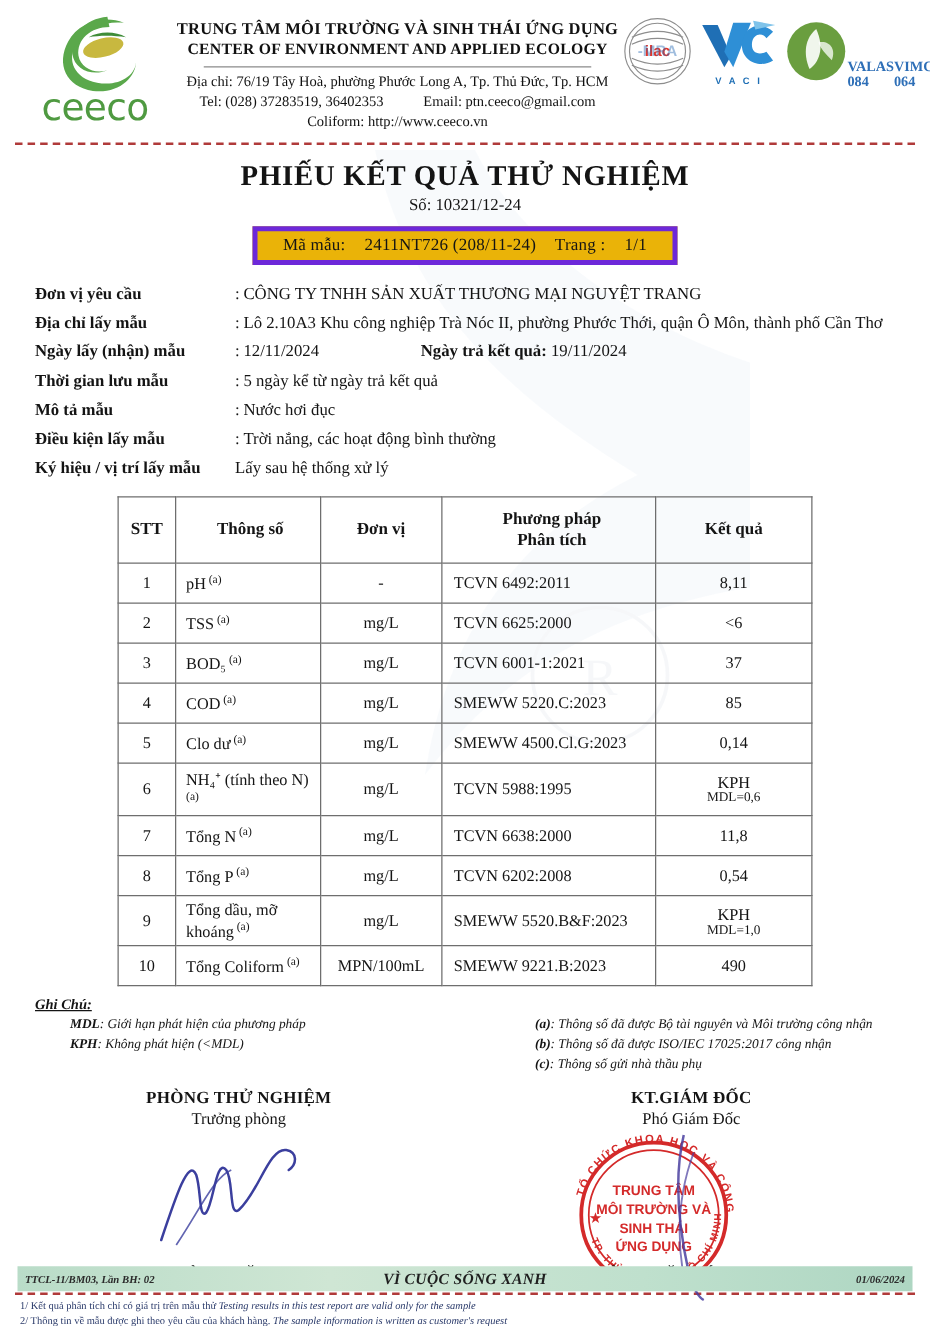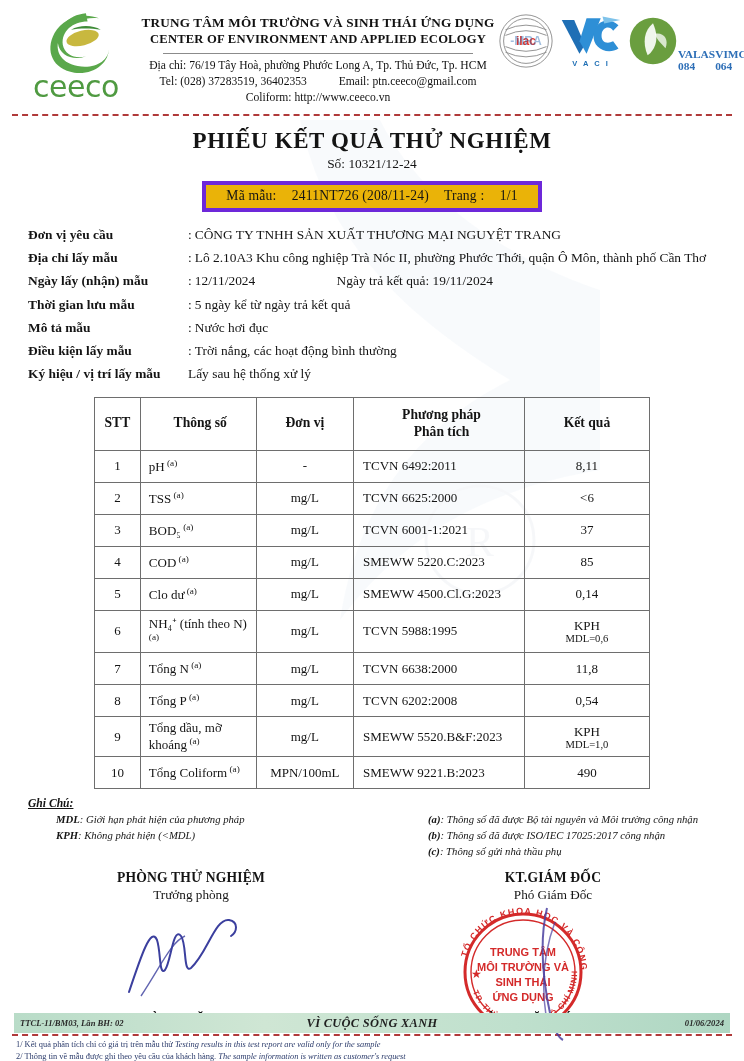--- a/index.html
+++ b/index.html
@@ -153,21 +153,21 @@
     margin-bottom: 5.5px;
     font-size: 13.4px;
     line-height: 1.32;
   }
   .info-label {
     flex: 0 0 160px;
     font-weight: bold;
   }
   .info-value { flex: 1 1 auto; }
   .info-value .colon { margin-right: 3px; }
-  .inline-strong { font-weight: normal; }
+  .inline-strong { font-weight: bold; }
   .second-date { margin-left: 78px; }
 
   
   .result-table {
     border-collapse: collapse;
     margin: 14px auto 0 auto;
     width: 556px;
     font-size: 13px;
   }
   .result-table th, .result-table td {

